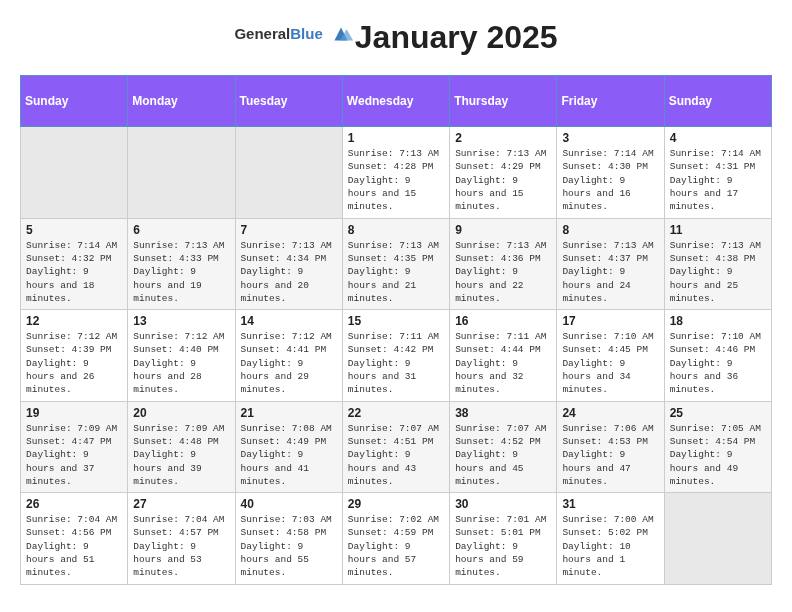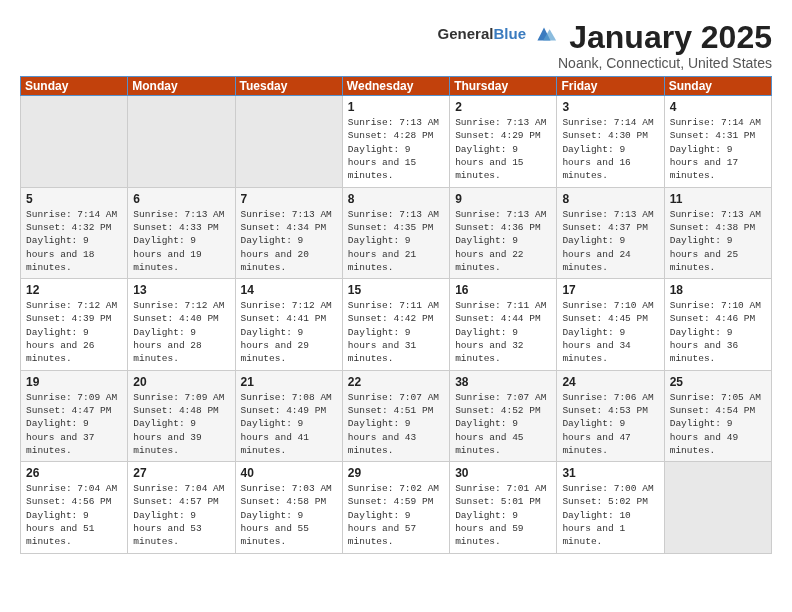--- a/index.html
+++ b/index.html
@@ -9,22 +9,22 @@
       width: 792px;
       min-height: 612px;
     }
     .page {
       width: 792px;
       padding: 20px 20px 10px 20px;
     }
     .header {
       display: flex;
       align-items: flex-start;
-      justify-content: flex-end;
-      margin-bottom: 5px;
+      justify-content: center;
+      margin-bottom: 20px;
     }
     .logo {
       display: flex;
       align-items: center;
     }
     .logo-text {
       line-height: 1.1;
     }
     .logo-icon {
       width: 28px;
@@ -43,25 +43,25 @@
     .location-title {
       font-size: 14px;
       color: #555;
     }
     .calendar {
       width: 100%;
       border-collapse: collapse;
       border: 1px solid #ccc;
     }
     .calendar th {
-      background: #c2410c;
+      background: #8b5cf6;
       color: #fff;
       font-size: 12px;
       font-weight: bold;
-      padding: 2px 4px;
+      padding: 18px 4px;
       text-align: left;
       border: 1px solid #5590cc;
     }
     .calendar td {
       border: 1px solid #ccc;
       vertical-align: top;
       padding: 4px 5px;
       width: 107px;
       min-height: 80px;
       background: #fff;
@@ -96,21 +96,20 @@
           <span style="font-size:15px;font-weight:bold;color:#333;">General</span><span style="font-size:15px;font-weight:bold;color:#3a7bbf;">Blue</span>
         </div>
       </div>
       <svg class="logo-icon" viewBox="0 0 30 30">
         <polygon points="8,22 22,22 15,8" fill="#3a7bbf"></polygon>
         <polygon points="14,22 28,22 21,10" fill="#5aa0d0" opacity="0.7"></polygon>
       </svg>
     </div>
     <div class="title-block">
       <div class="month-title">January 2025</div>
-      <div class="location-title">Noank, Connecticut, United States</div>
     </div>
   </div>
 
   <table class="calendar">
     <thead>
       <tr>
 
       <th>Sunday</th>
           <th>Monday</th>
           <th>Tuesday</th>

